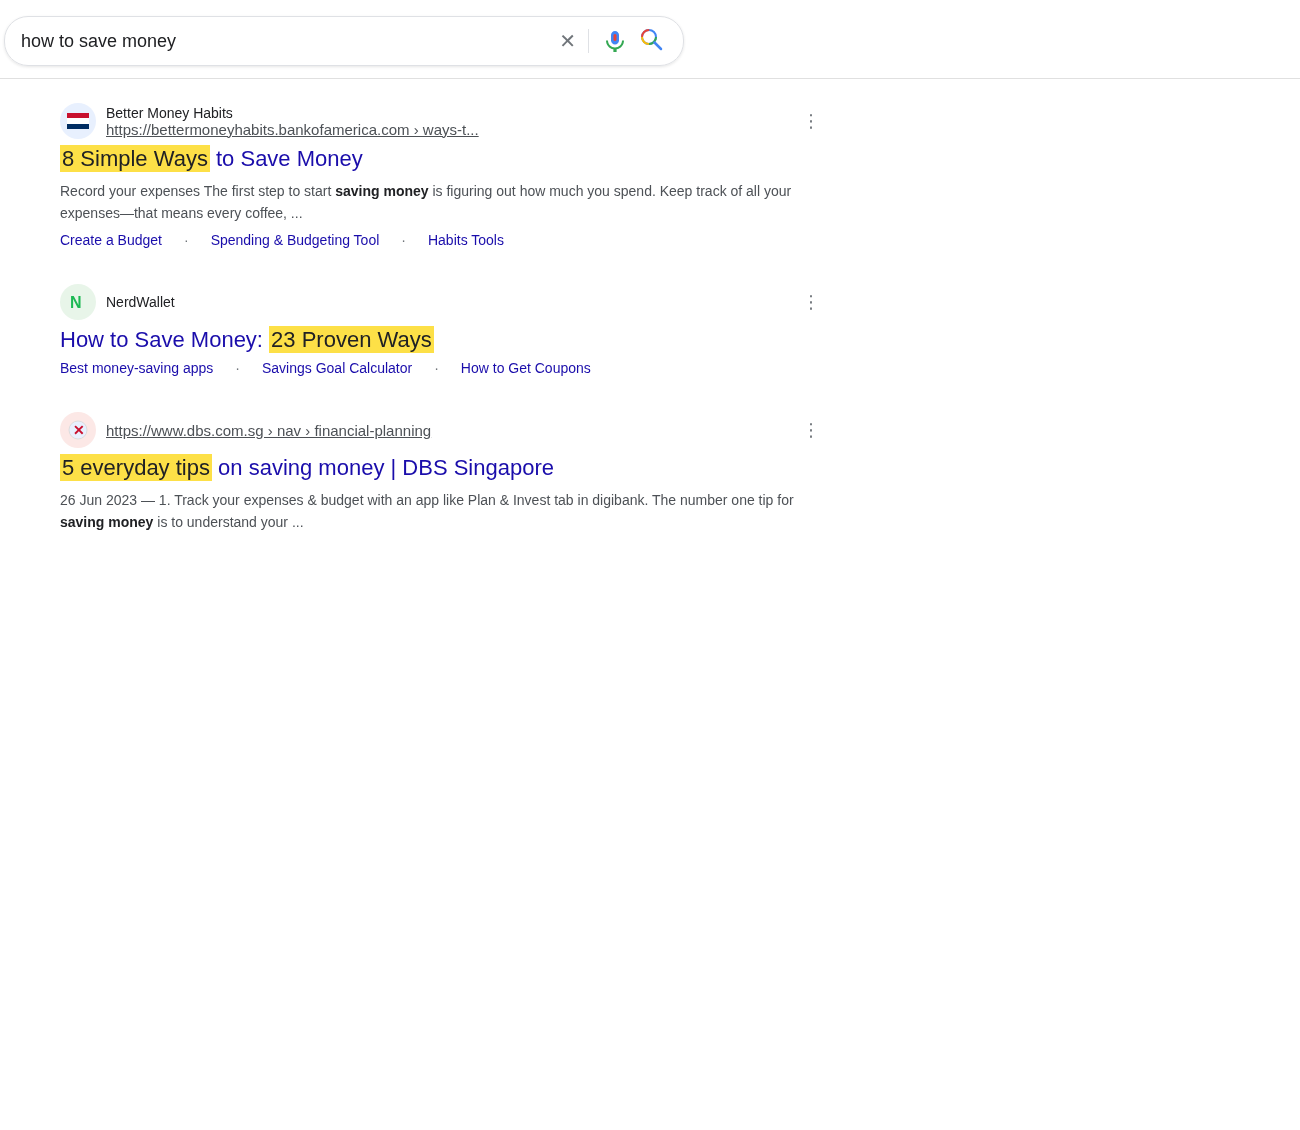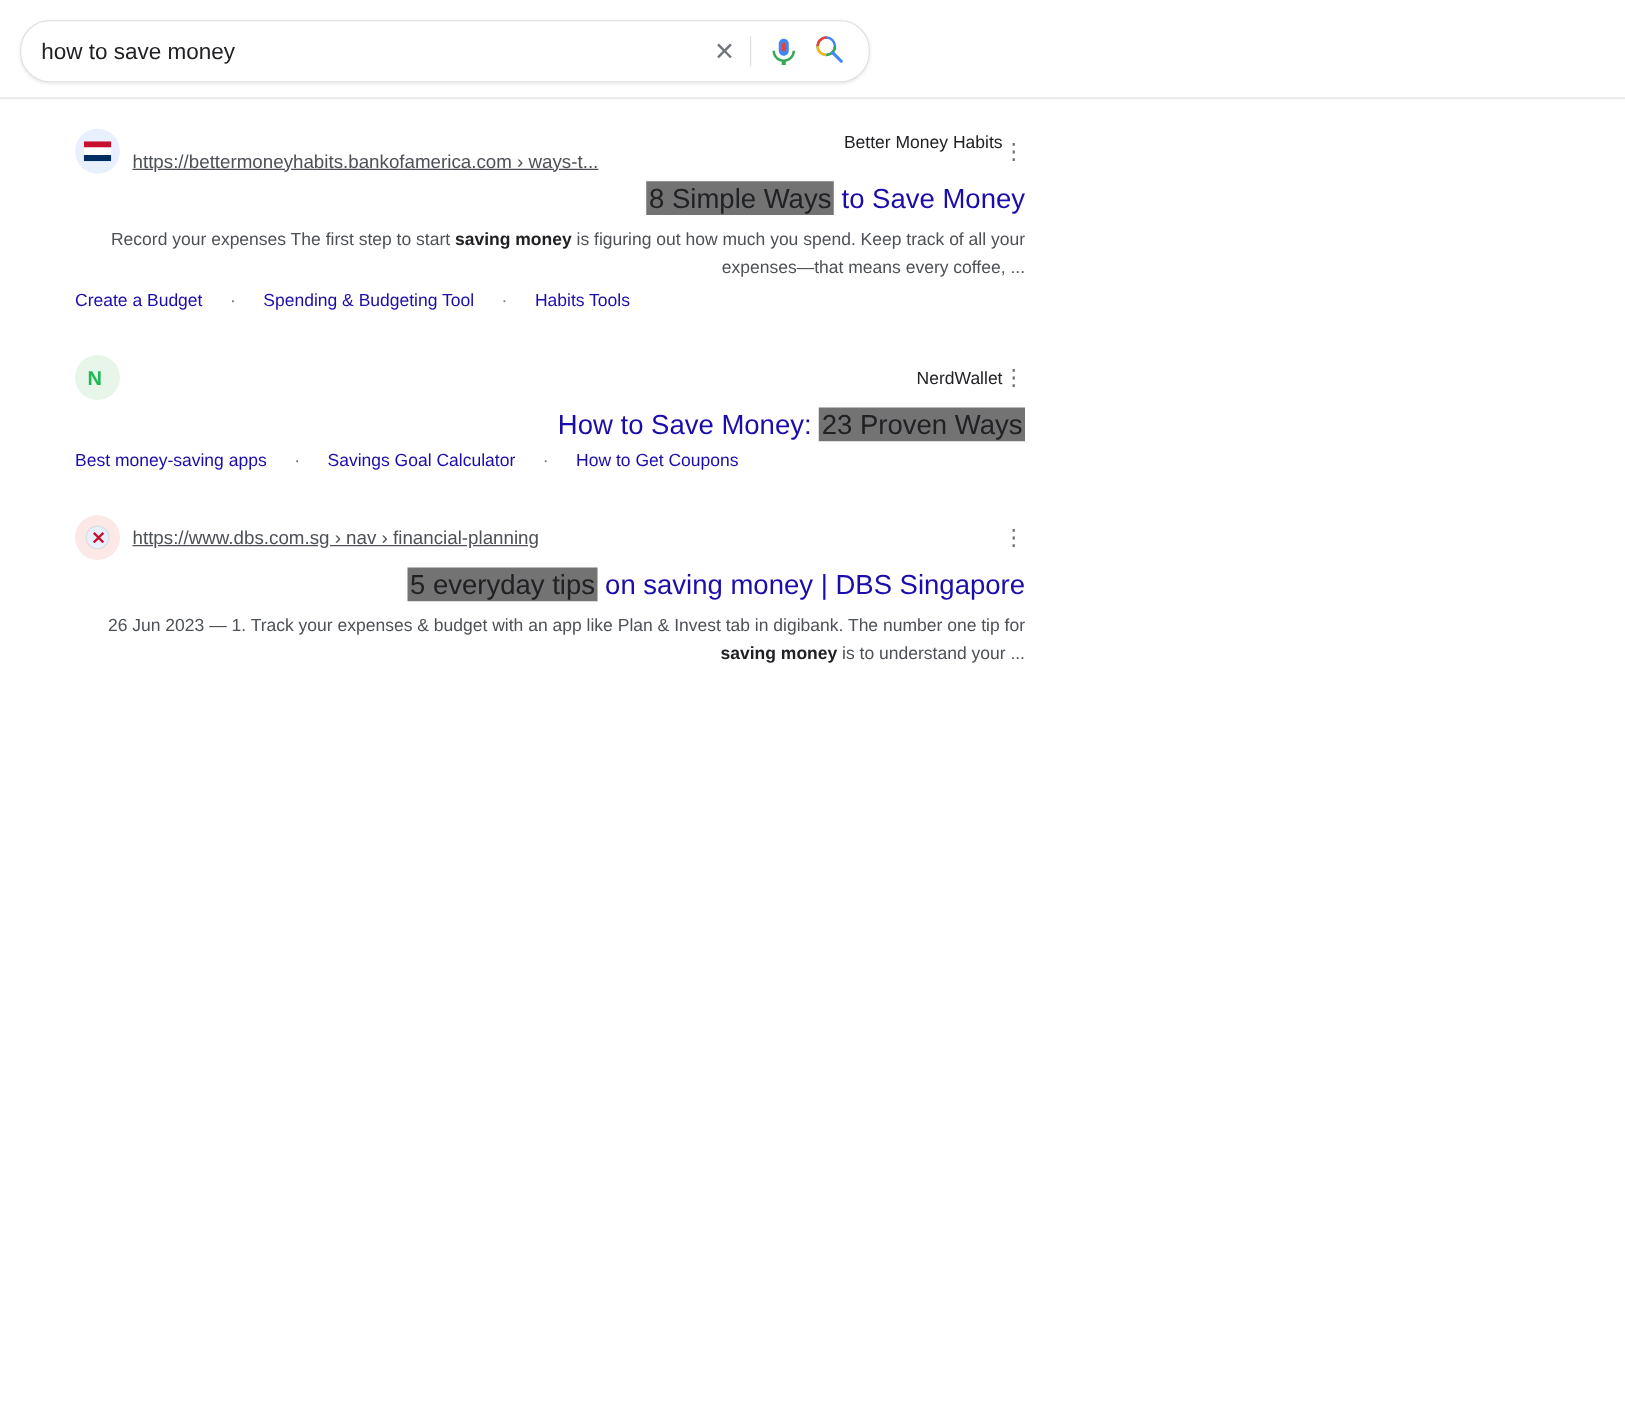--- a/index.html
+++ b/index.html
@@ -6,21 +6,21 @@
     body {
       font-family: Arial, sans-serif;
       background: #fff;
       color: #202124;
       width: 1300px;
       min-height: 1130px;
     }
 
     
     .search-bar-container {
-      padding: 16px 20px 12px 16px;
+      padding: 16px 20px 12px 4px;
       border-bottom: 1px solid #e0e0e0;
       display: flex;
       align-items: center;
     }
     .search-bar {
       display: flex;
       align-items: center;
       border: 1px solid #dfe1e5;
       border-radius: 24px;
       padding: 10px 16px;
@@ -57,21 +57,20 @@
     }
 
     
     .results-container {
       padding: 24px 60px;
     }
 
     .result-item {
       margin-bottom: 36px;
       max-width: 760px;
-      text-align: right;
     }
 
     .result-source {
       display: flex;
       align-items: center;
       margin-bottom: 6px;
     }
     .result-favicon {
       width: 36px;
       height: 36px;
@@ -111,21 +110,21 @@
       font-size: 22px;
       color: #1a0dab;
       text-decoration: none;
       line-height: 1.3;
       margin-bottom: 6px;
       display: block;
       cursor: pointer;
     }
 
     .highlight-yellow {
-      background-color: #737373;
+      background-color: #fde047;
       color: #202124;
       padding: 1px 2px;
     }
 
     .result-snippet {
       font-size: 14px;
       color: #4d5156;
       line-height: 1.58;
       margin-bottom: 8px;
     }

